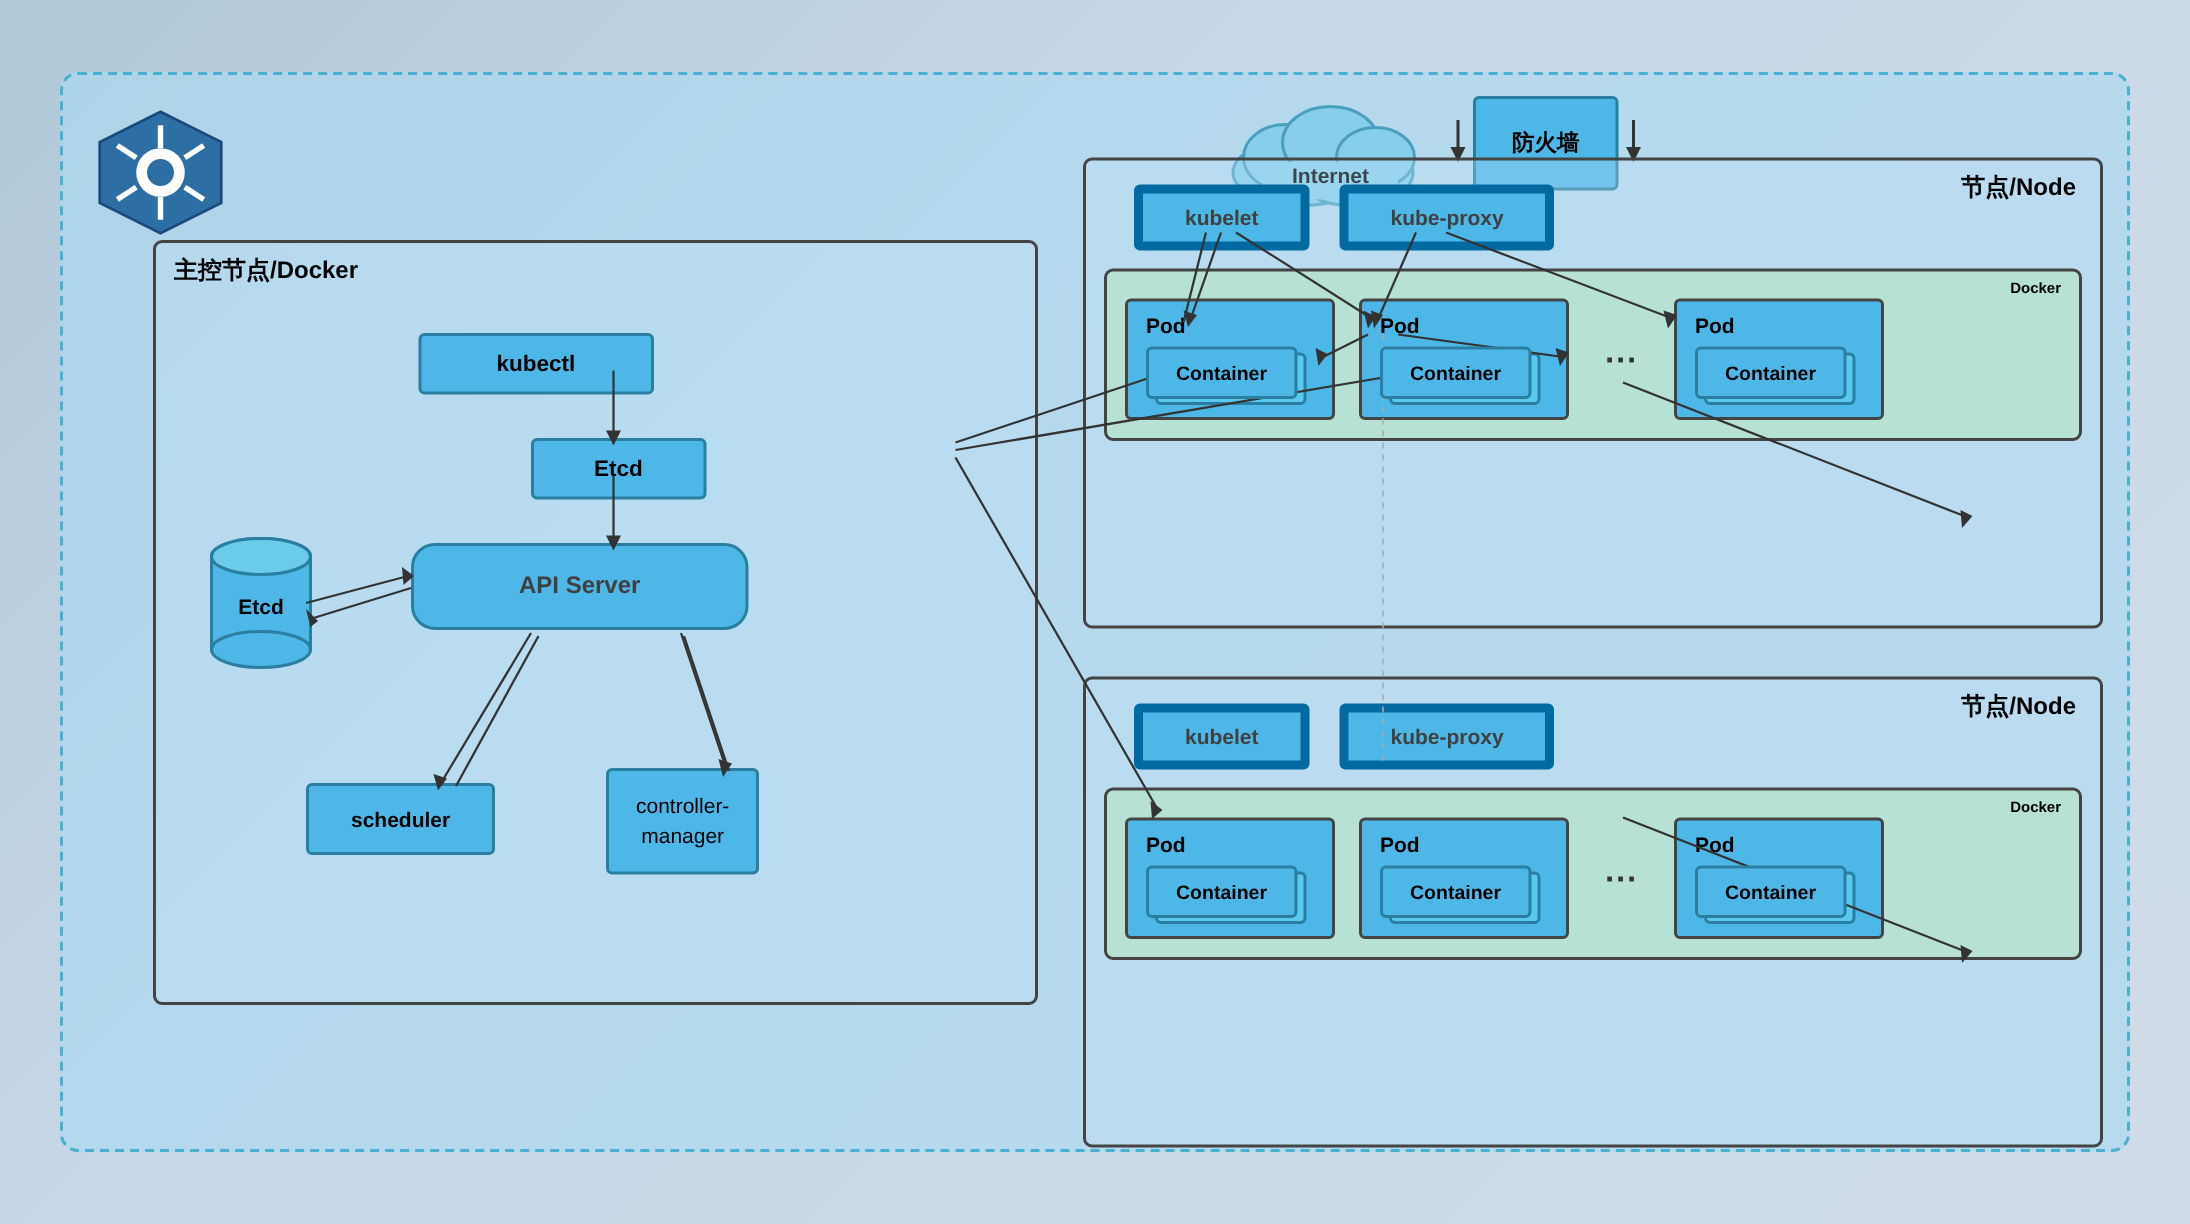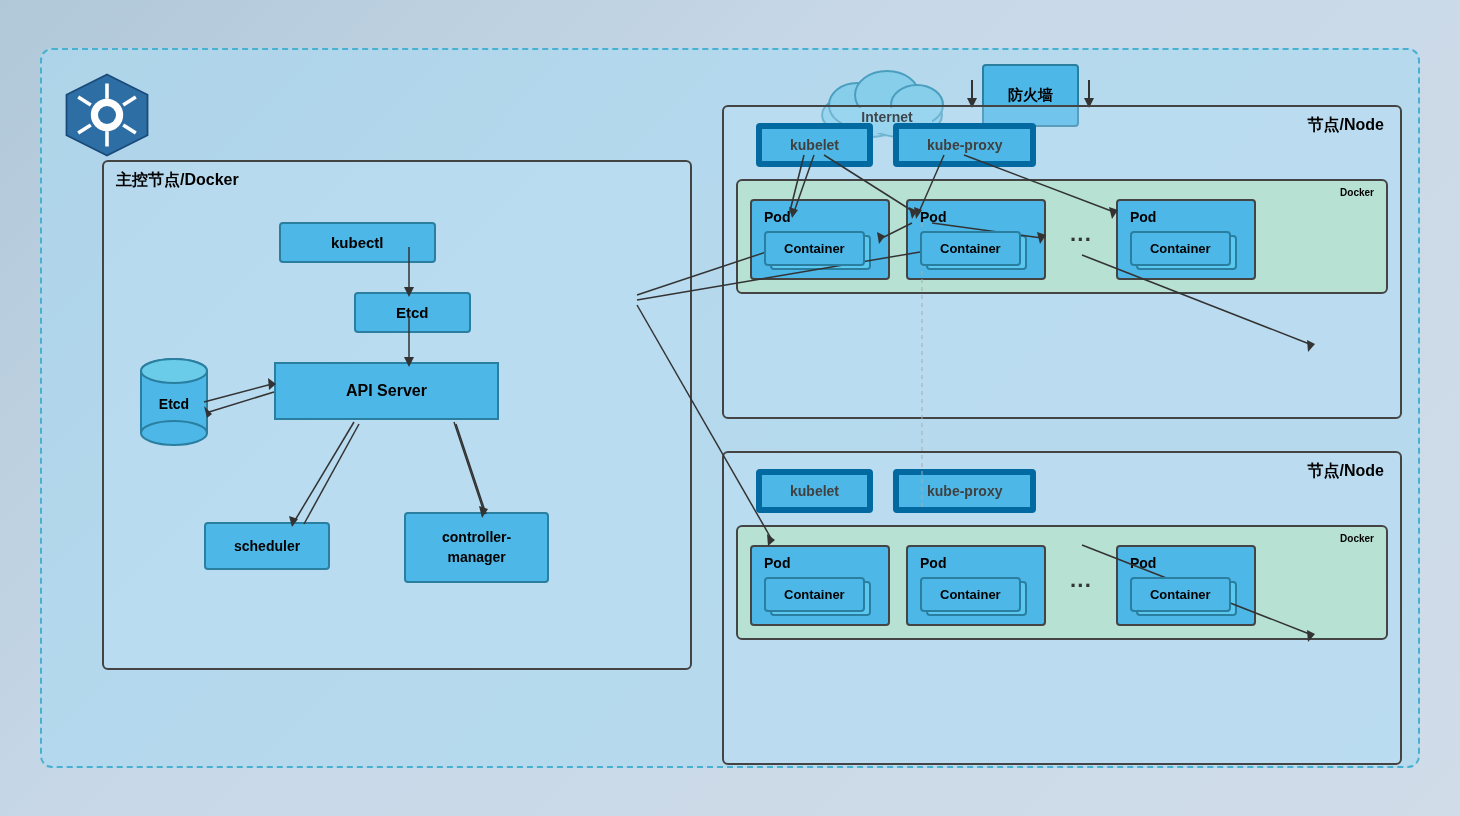--- a/index.html
+++ b/index.html
@@ -95,25 +95,25 @@
       color: #000;
     }
 
     
     .api-server-box {
       position: absolute;
       top: 210px;
       left: 190px;
       background: #4db8e8;
       border: 2px solid #2a7fa0;
-      border-radius: 0;
+      border-radius: 16px;
       padding: 18px 70px;
       font-size: 16px;
       font-weight: bold;
-      color: #000000;
+      color: #404040;
       text-align: center;
     }
 
     
     .nodes-area {
       position: absolute;
       top: 55px;
       left: 680px;
       width: 680px;
       height: 660px;
@@ -322,21 +322,21 @@
         <ellipse cx="35" cy="14" rx="33" ry="12" fill="#6acce8" stroke="#2a7fa0" stroke-width="2"></ellipse>
         <rect x="2" y="14" width="66" height="62" fill="#4db8e8" stroke="#2a7fa0" stroke-width="2"></rect>
         <ellipse cx="35" cy="76" rx="33" ry="12" fill="#4db8e8" stroke="#2a7fa0" stroke-width="2"></ellipse>
         <ellipse cx="35" cy="14" rx="33" ry="12" fill="#6acce8" stroke="#2a7fa0" stroke-width="2"></ellipse>
         <text x="35" y="52" text-anchor="middle" font-size="14" font-weight="bold" fill="#000">Etcd</text>
       </svg>
     </div>
 
     <div style="position:absolute; top:360px; left:100px; background:#4db8e8; border:2px solid #2a7fa0; border-radius:4px; padding:14px 28px; font-size:14px; font-weight:bold; color:#000;">scheduler</div>
 
-    <div style="position:absolute; top:350px; left:300px; background:#4db8e8; border:2px solid #2a7fa0; border-radius:4px; padding:14px 36px; font-size:14px; font-weight:bold; color:#000; text-align:center; line-height:1.4;">
+    <div style="position:absolute; top:350px; left:300px; background:#4db8e8; border:2px solid #2a7fa0; border-radius:4px; padding:14px 18px; font-size:14px; font-weight:normal; color:#000; text-align:center; line-height:1.4;">
       <span>controller-<br>manager</span>
     </div>
 
     <svg class="arrows-svg">
 
       <line x1="305" y1="85" x2="305" y2="130" stroke="#333" stroke-width="1.5"></line>
       <polygon points="300,125 310,125 305,135" fill="#333"></polygon>
 
       <line x1="305" y1="155" x2="305" y2="200" stroke="#333" stroke-width="1.5"></line>
       <polygon points="300,195 310,195 305,205" fill="#333"></polygon>

